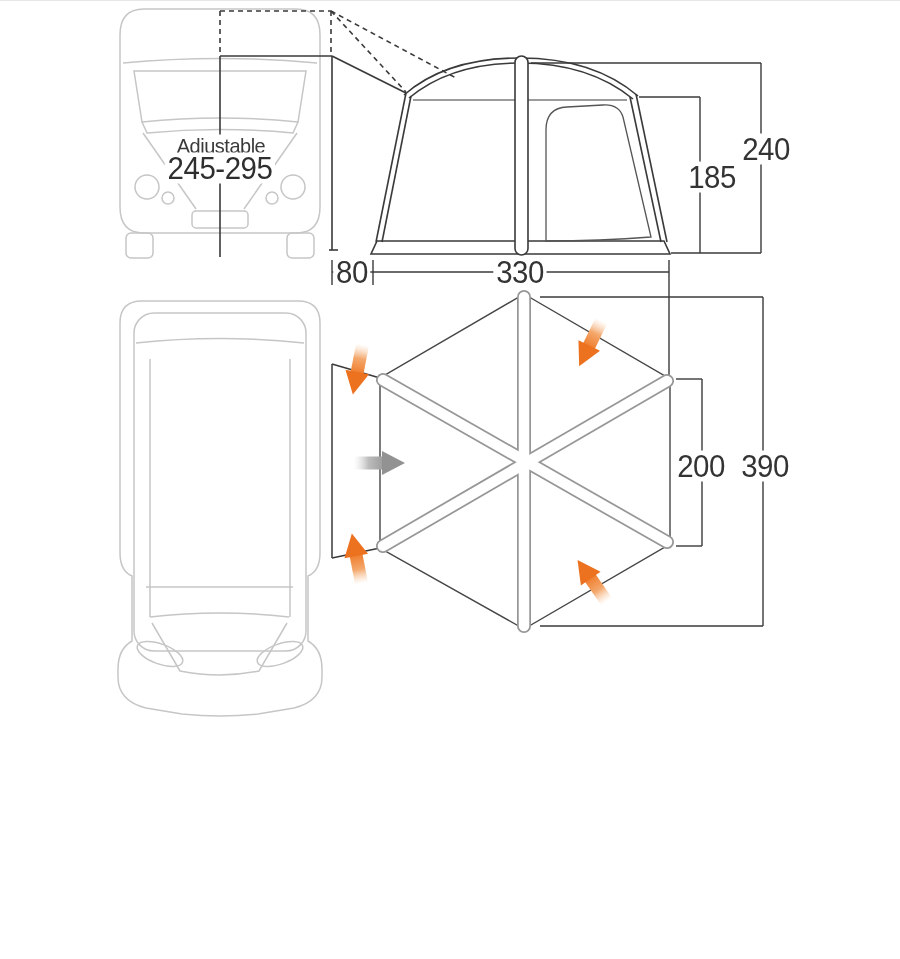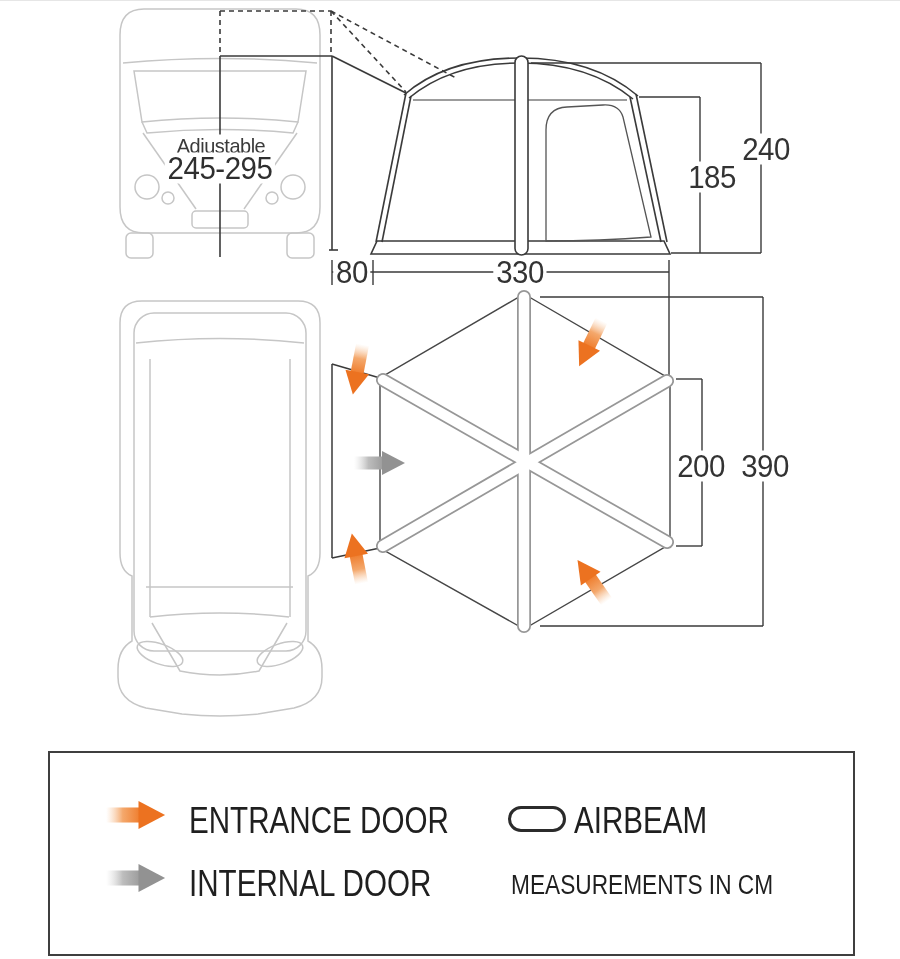--- a/index.html
+++ b/index.html
@@ -161,34 +161,14 @@
   <div class="lbl small" style="left:221px;top:144px;">Adjustable</div>
   <div class="lbl range" style="left:220px;top:167px;">245-295</div>
 
   <div class="lbl dim" style="left:712px;top:176px;">185</div>
   <div class="lbl dim" style="left:766px;top:148px;">240</div>
   <div class="lbl dim" style="left:352px;top:271px;">80</div>
   <div class="lbl dim" style="left:520px;top:271px;">330</div>
   <div class="lbl dim" style="left:701px;top:465px;">200</div>
   <div class="lbl dim" style="left:765px;top:465px;">390</div>
 
-  <div class="legend">
-    <svg class="item" style="left:56px;top:47px;" width="60" height="30" viewBox="-26 -14 56 28">
-      <g transform="scale(1.08)">
-          <use href="#oarrow"></use>
-        </g>
-    </svg>
-    <div class="item leg-text-big" style="left:139px;top:49px;">ENTRANCE DOOR</div>
-
-    <div class="pill" style="left:458px;top:53px;"></div>
-    <div class="item leg-text-big" style="left:524px;top:49px;">AIRBEAM</div>
-
-    <svg class="item" style="left:56px;top:110px;" width="60" height="30" viewBox="-26 -14 56 28">
-      <g transform="scale(1.08)">
-          <use href="#garrow"></use>
-        </g>
-    </svg>
-    <div class="item leg-text-big" style="left:139px;top:112px;">INTERNAL DOOR</div>
-
-    <div class="item leg-text-note" style="left:461px;top:119px;">MEASUREMENTS IN CM</div>
-  </div>
 
 </div>
 
 </body></html>

